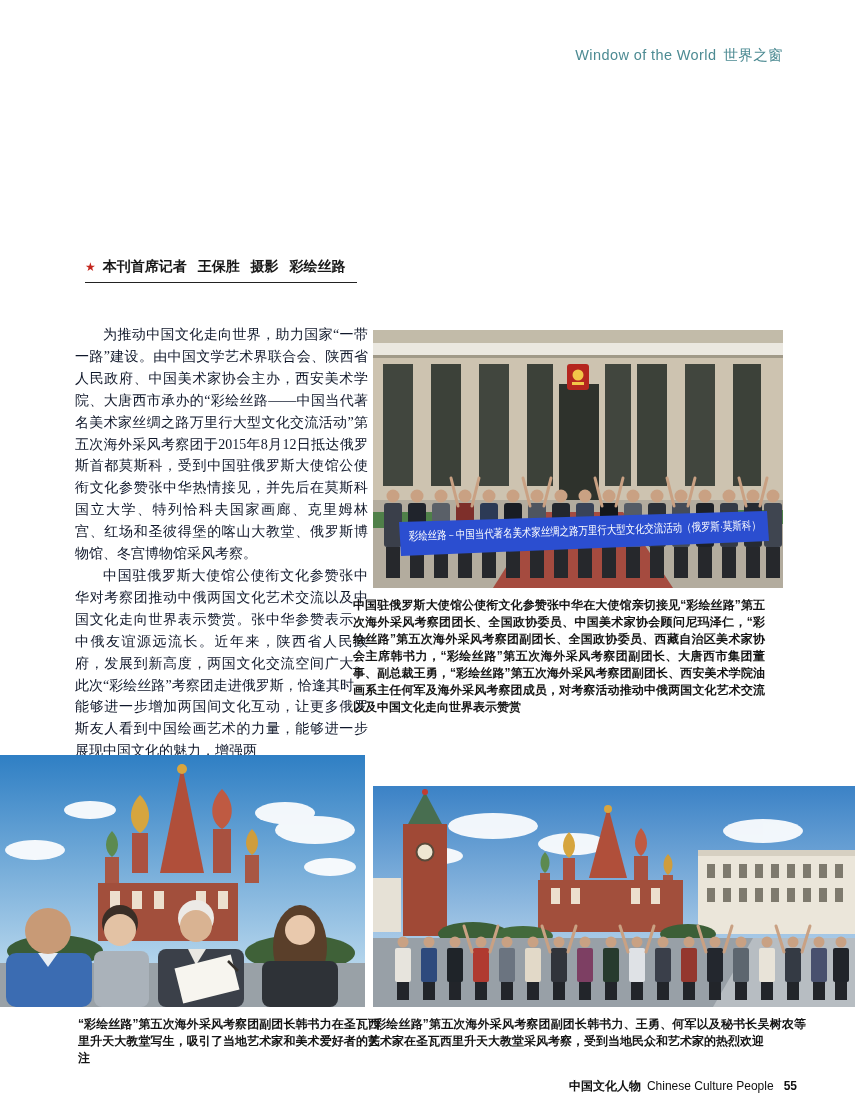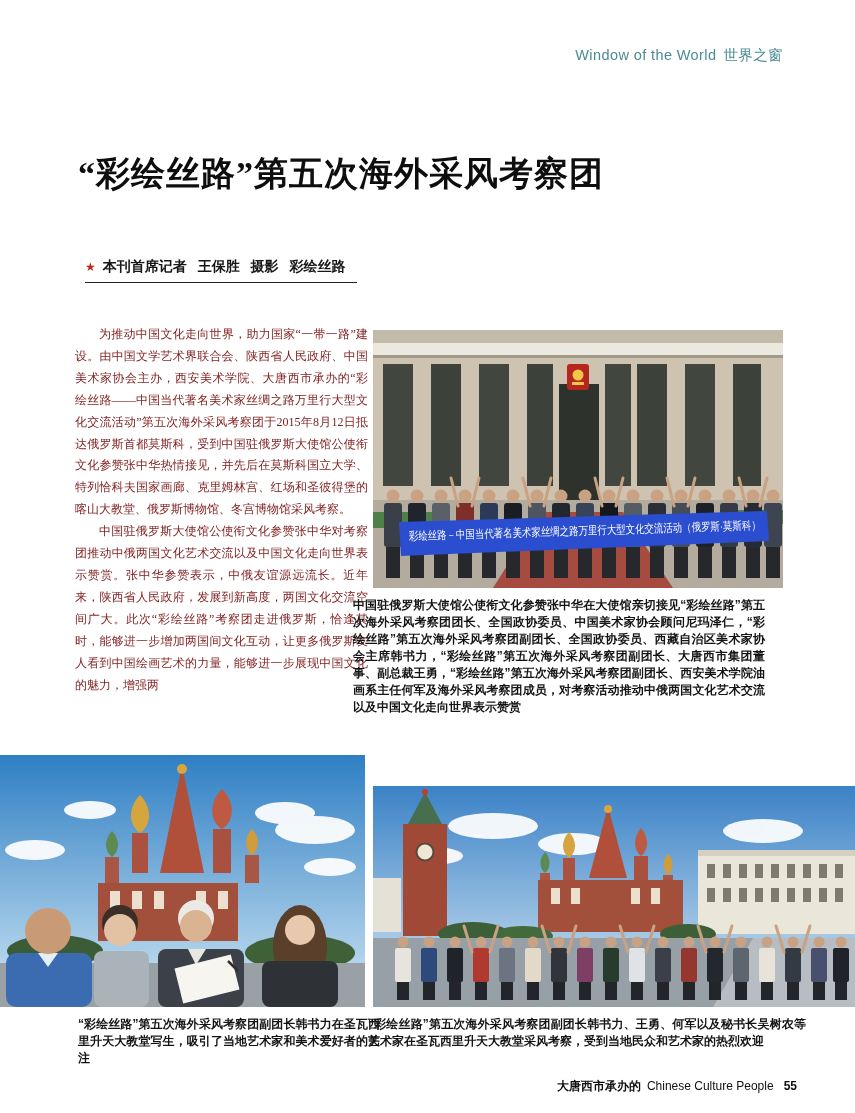--- a/index.html
+++ b/index.html
@@ -8,21 +8,21 @@
   .header{position:absolute;top:46px;right:72px;font-size:14.5px;letter-spacing:.4px;color:#4d8b93;}
   .header .en{margin-right:7px;}
   .title{position:absolute;left:78px;top:150px;width:560px;
          font-family:"Liberation Serif","DejaVu Serif",serif;font-weight:900;
          font-size:34px;line-height:47px;color:#0e0e0e;letter-spacing:1px;}
   .byline{position:absolute;left:85px;top:258px;font-size:14px;font-weight:700;color:#161616;
           border-bottom:1.5px solid #222;padding:0 12px 6px 0;word-spacing:7px;}
   .byline .star{color:#c4261d;margin-right:7px;font-size:12px;}
   .bodytext{position:absolute;left:75px;top:324px;width:293px;
             font-family:"Liberation Serif","DejaVu Serif",serif;
-            font-size:12px;line-height:21.9px;text-align:justify;color:#7f1d1d;}
+            font-size:14px;line-height:21.9px;text-align:justify;color:#0f172a;}
   .bodytext p{margin:0;text-indent:2em;}
   .photo{position:absolute;display:block;}
   #photo1{left:373px;top:330px;width:410px;height:258px;}
   #photo2{left:0;top:755px;width:365px;height:252px;}
   #photo3{left:373px;top:786px;width:482px;height:221px;}
   .caption{position:absolute;font-size:12px;line-height:17px;font-weight:700;color:#141414;text-align:justify;}
   #caption1{left:353px;top:597px;width:412px;}
   #caption2{left:78px;top:1016px;width:302px;}
   #caption3{left:368px;top:1016px;width:438px;}
   .footer{position:absolute;top:1078px;right:58px;font-size:12px;color:#101010;}
@@ -33,21 +33,20 @@
 </head>
 <body>
 
 <div class="page">
 
   <div class="header">
     <span class="en">Window of the World</span><span class="cn">世界之窗</span>
   </div>
 
   <div class="title">
-    <div>“彩绘丝路”第五次海外采风考察团</div>
   </div>
 
   <div class="byline">
     <span class="star">★</span><span>本刊首席记者 王保胜 摄影 彩绘丝路</span>
   </div>
 
   <div class="bodytext">
     <p>为推动中国文化走向世界，助力国家“一带一路”建设。由中国文学艺术界联合会、陕西省人民政府、中国美术家协会主办，西安美术学院、大唐西市承办的“彩绘丝路——中国当代著名美术家丝绸之路万里行大型文化交流活动”第五次海外采风考察团于2015年8月12日抵达俄罗斯首都莫斯科，受到中国驻俄罗斯大使馆公使衔文化参赞张中华热情接见，并先后在莫斯科国立大学、特列恰科夫国家画廊、克里姆林宫、红场和圣彼得堡的喀山大教堂、俄罗斯博物馆、冬宫博物馆采风考察。</p>
     <p>中国驻俄罗斯大使馆公使衔文化参赞张中华对考察团推动中俄两国文化艺术交流以及中国文化走向世界表示赞赏。张中华参赞表示，中俄友谊源远流长。近年来，陕西省人民政府，发展到新高度，两国文化交流空间广大。此次“彩绘丝路”考察团走进俄罗斯，恰逢其时，能够进一步增加两国间文化互动，让更多俄罗斯友人看到中国绘画艺术的力量，能够进一步展现中国文化的魅力，增强两</p>
   </div>
@@ -280,16 +279,16 @@
         <path d="M255,166 L247,140 M273,166 L281,140" fill="none"></path>
         <path d="M333,166 L325,140 M351,166 L359,140" fill="none"></path>
         <path d="M411,166 L403,140 M429,166 L437,140" fill="none"></path>
       </g>
     </g>
   </svg>
 
   <div id="caption3" class="caption">“彩绘丝路”第五次海外采风考察团副团长韩书力、王勇、何军以及秘书长吴树农等艺术家在圣瓦西里升天大教堂采风考察，受到当地民众和艺术家的热烈欢迎</div>
 
   <div class="footer">
-    <span class="cn">大唐西市承办的</span><span class="en">Chinese Culture People</span><span class="num">55</span>
+    <span class="cn">中国文化人物</span><span class="en">Chinese Culture People</span><span class="num">55</span>
   </div>
 
 </div>
 
 </body></html>

